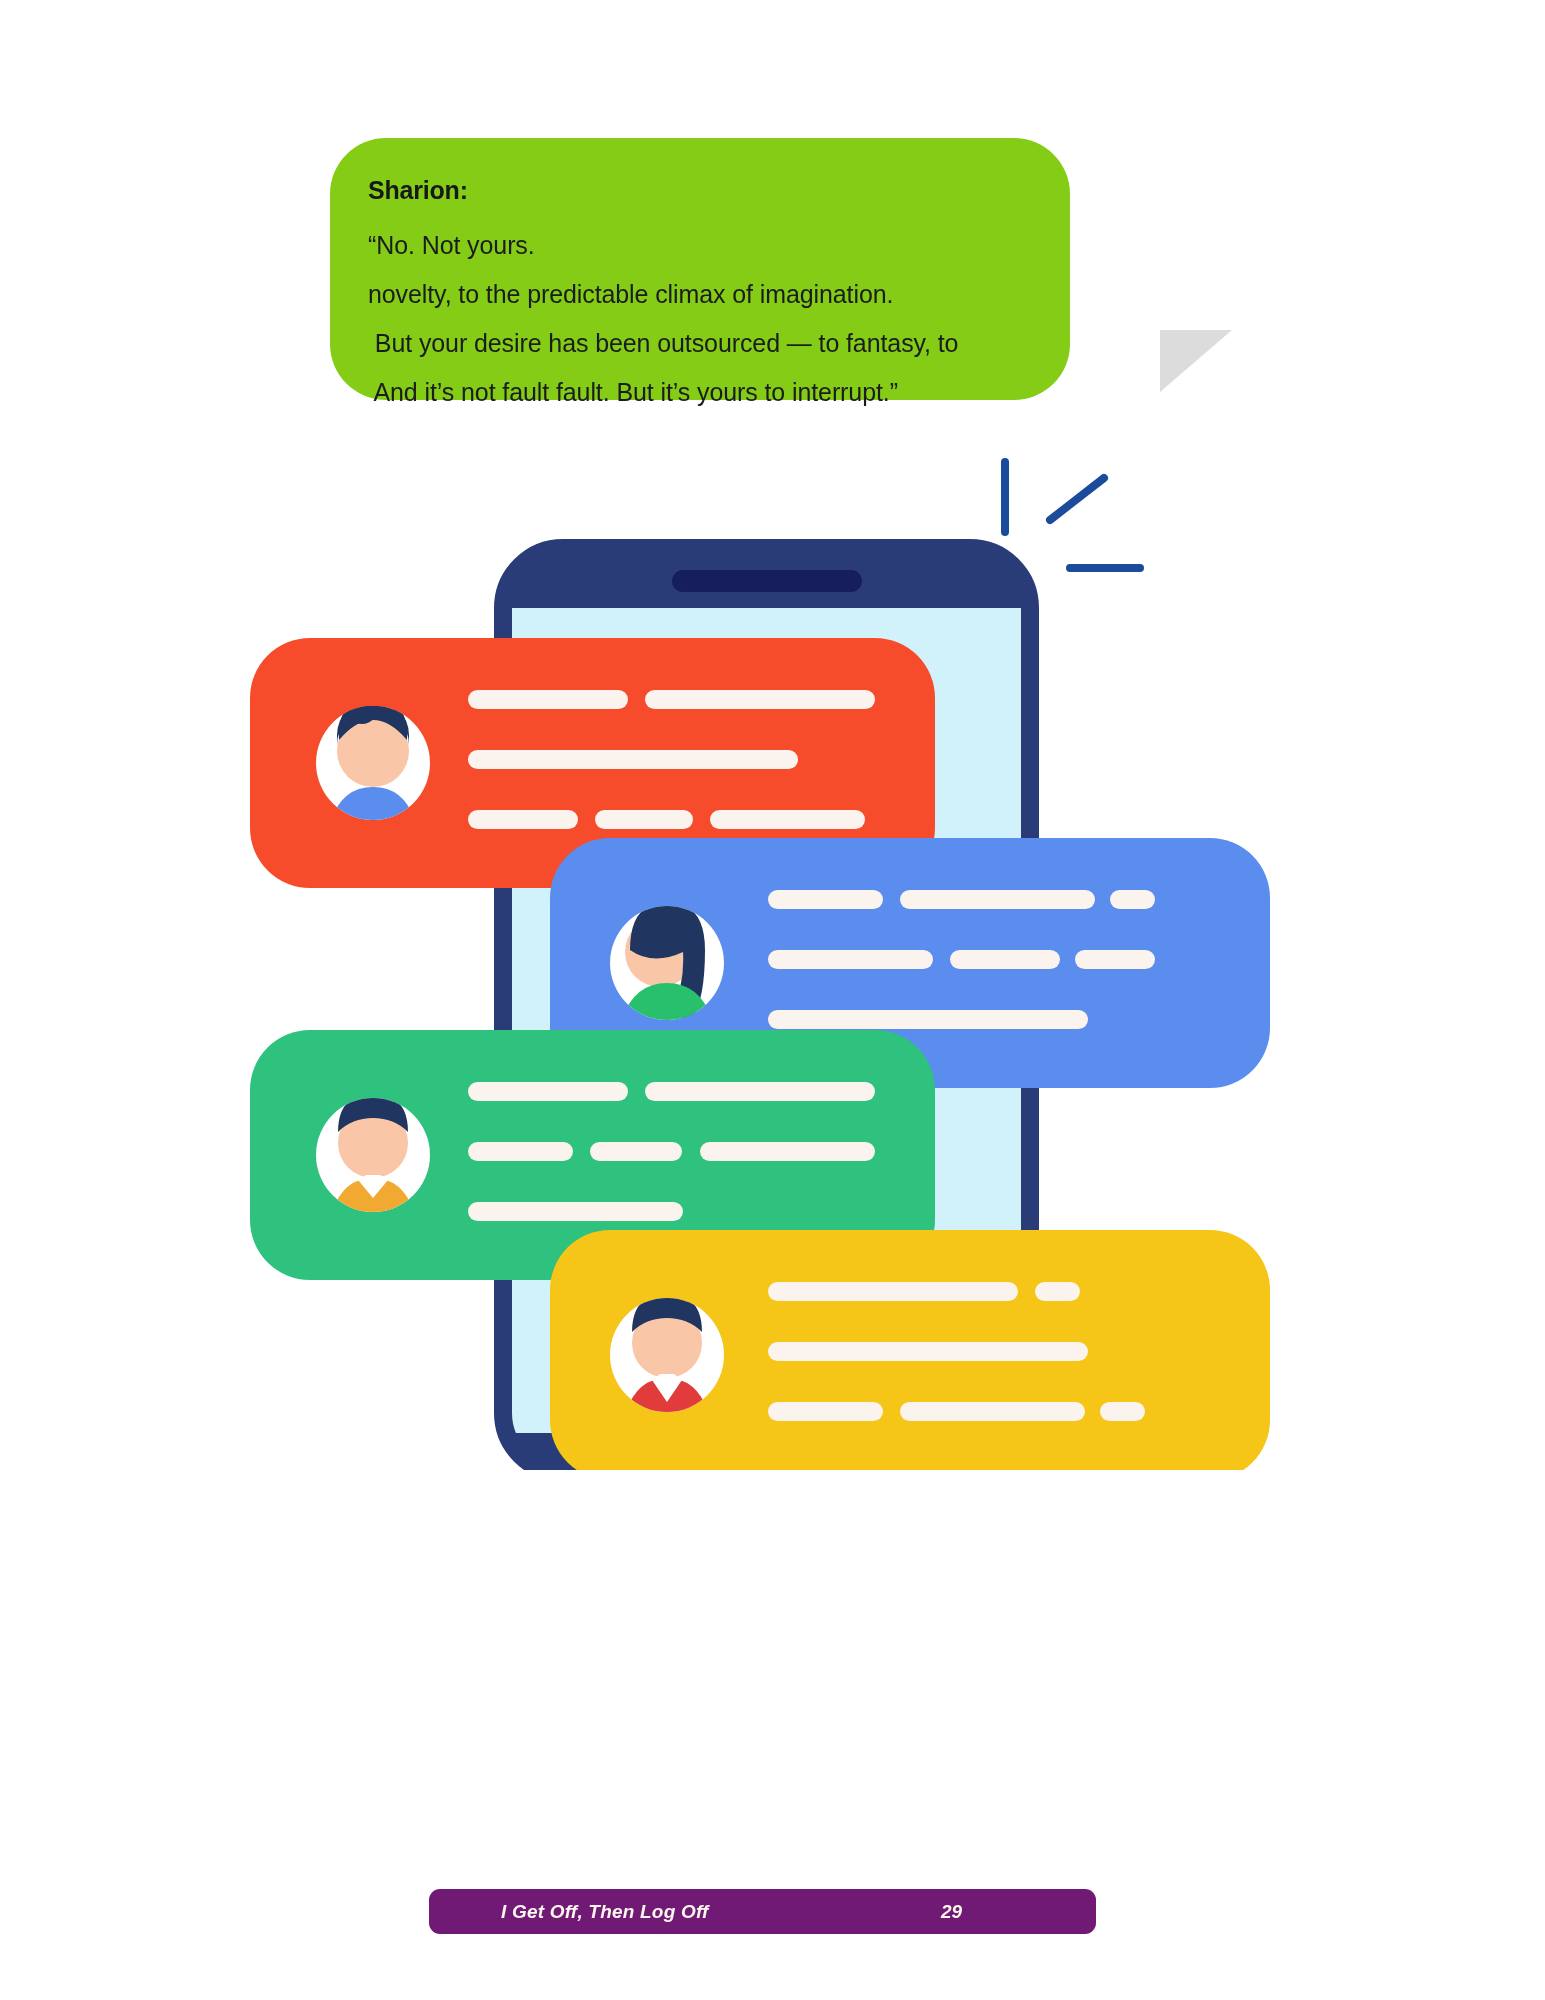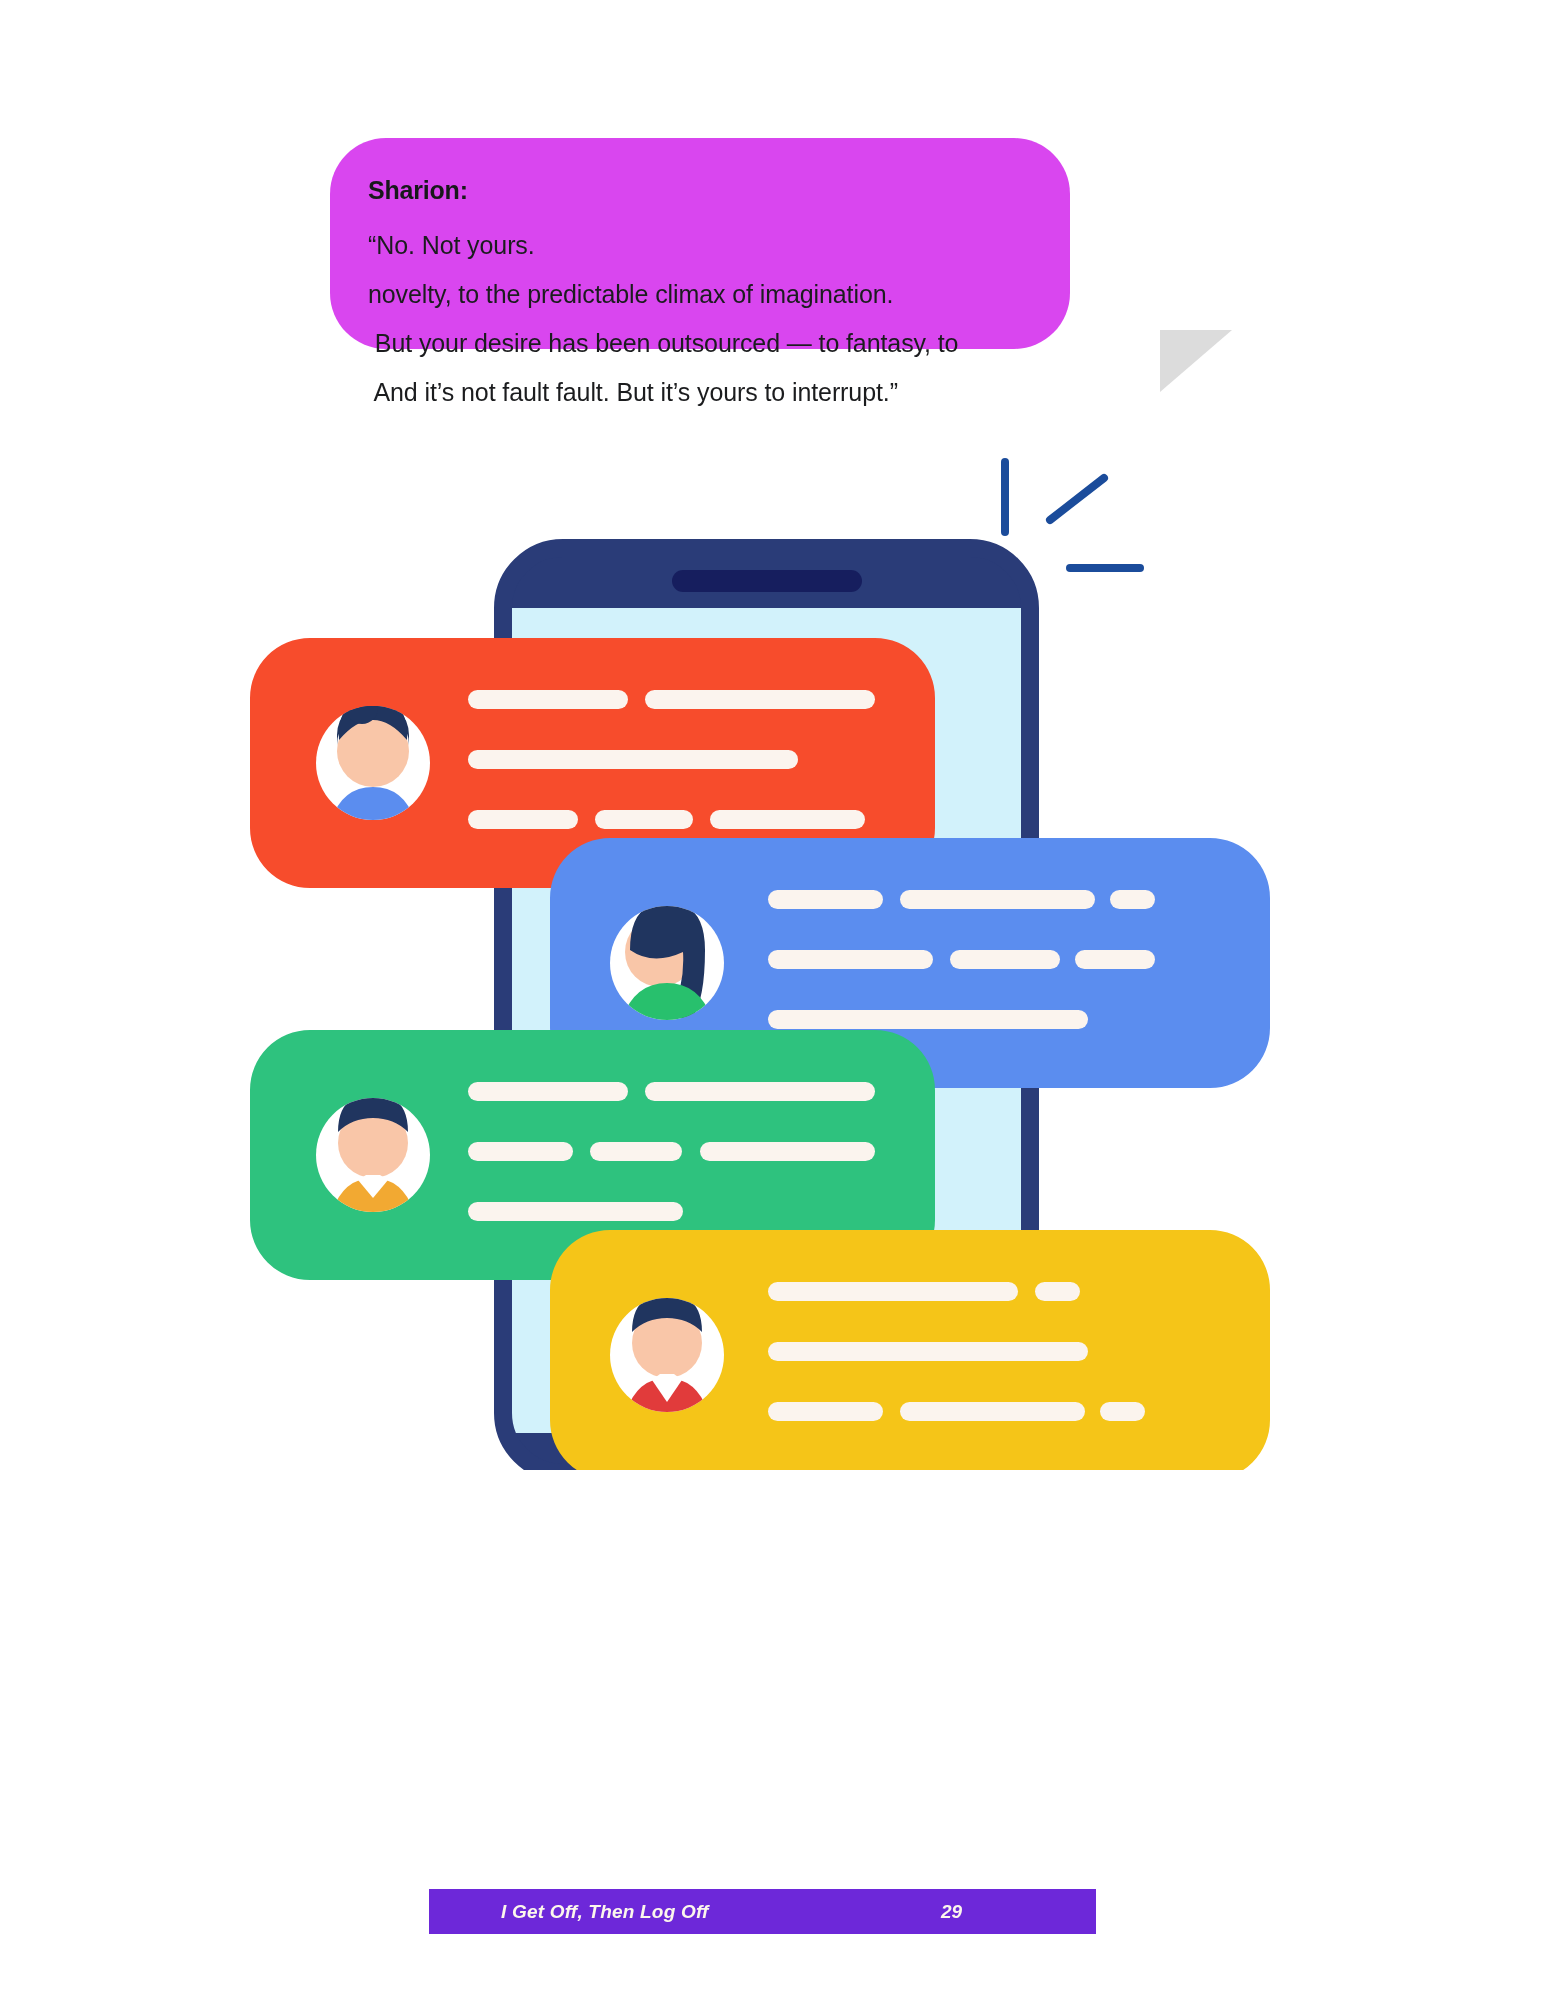--- a/index.html
+++ b/index.html
@@ -10,22 +10,22 @@
     position:relative;
     overflow:hidden;
   }
 
   
   #quote-bubble {
     position:absolute;
     left:330px;
     top:138px;
     width:740px;
-    height:211px;
-    background:#d946ef;
+    height:262px;
+    background:#84cc16;
     border-radius:56px 56px 56px 56px;
   }
   #quote-bubble-tail {
     position:absolute;
     left:1160px;
     top:330px;
     width:0;height:0;
     border-left:0 solid transparent;
     border-top:62px solid #dcdcdc;
     border-right:72px solid transparent;
@@ -62,23 +62,24 @@
   }
   #illustration svg { display:block; }
 
   
   #footer-bar {
     position:absolute;
     left:429px;
     top:1889px;
     width:667px;
     height:45px;
-    background:#6d28d9;
+    background:#701a75;
     display:flex;
     align-items:center;
+    border-radius:11px;
   }
   #footer-title {
     position:absolute;
     left:72px;
     font-size:19px;
     font-weight:bold;
     font-style:italic;
     color:#FCF6EC;
     letter-spacing:0.2px;
   }

